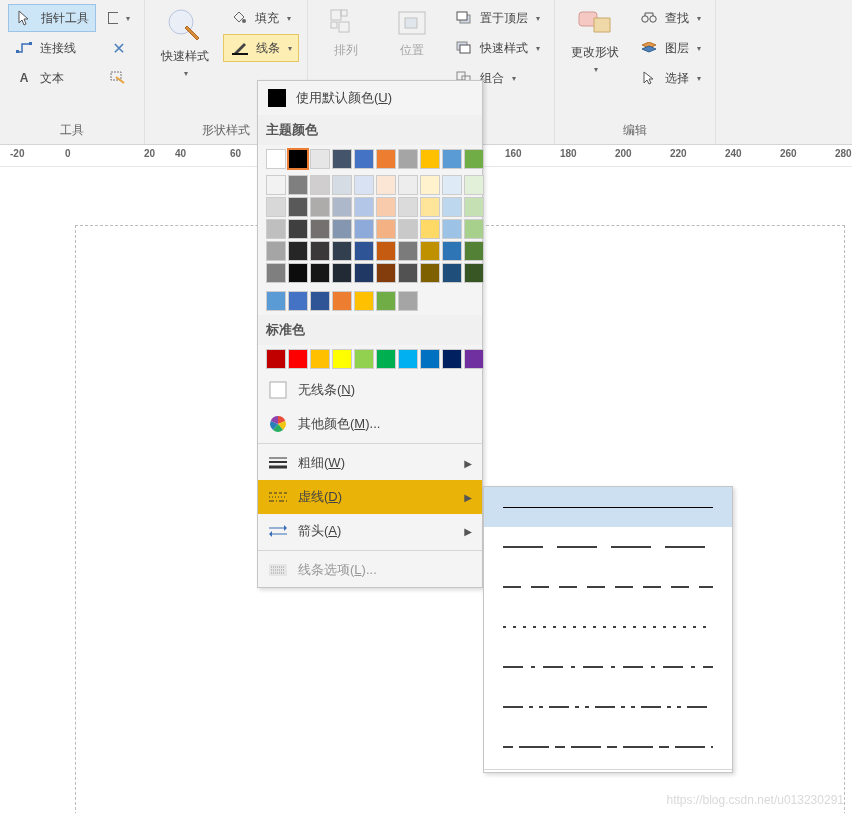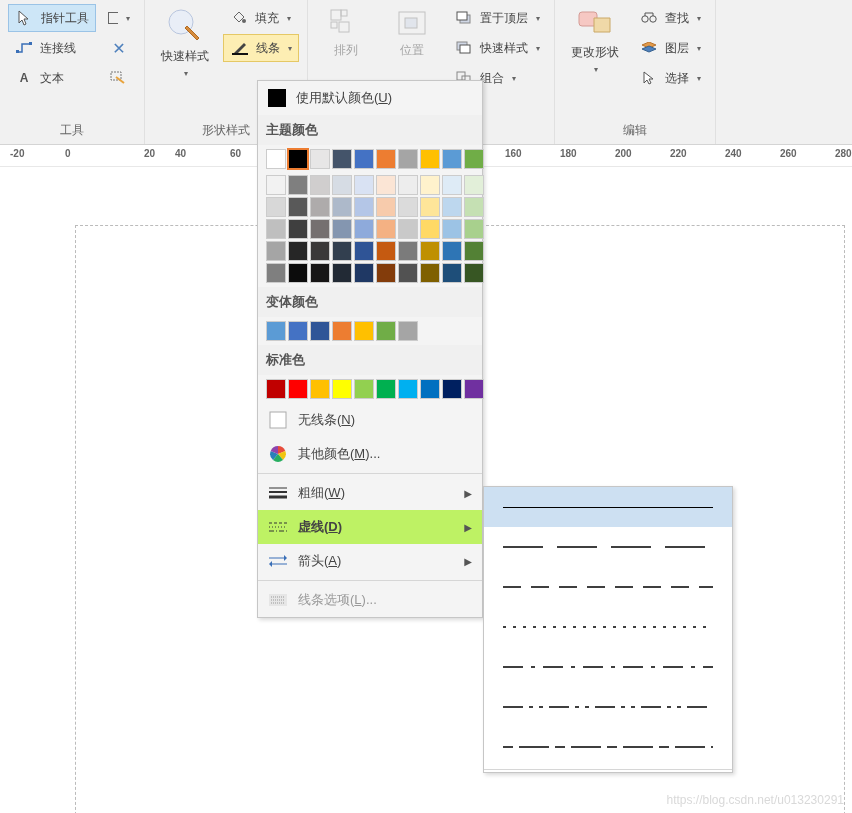--- a/index.html
+++ b/index.html
@@ -19,21 +19,21 @@
 .drop-tri { font-size: 8px; color: #666; margin-left: 2px; }
 
 .ruler { height: 22px; background: #fff; border-bottom: 1px solid #e8e8e8; position: relative; font-size: 10px; color: #666; overflow: hidden; }
 .ruler-mark { position: absolute; top: 3px; font-weight: bold; }
 
 .canvas-wrap { position: absolute; left: 75px; top: 225px; width: 770px; height: 600px; border: 1px dashed #bbb; background: #fff; }
 
 .dropdown { position: absolute; background: #f4f4f4; border: 1px solid #c6c6c6; box-shadow: 2px 2px 4px rgba(0,0,0,0.15); font-size: 13px; }
 .dd-line { position: relative; }
 .dd-item { display: flex; align-items: center; gap: 10px; padding: 6px 10px; height: 34px; }
-.dd-item.hov { background: #bef264; font-weight: bold; }
+.dd-item.hov { background: #eab308; }
 .dd-arrow { position: absolute; right: 10px; top: 50%; transform: translateY(-50%); font-size: 10px; color: #555; }
 .dd-icon { width: 20px; height: 18px; display: inline-flex; align-items: center; justify-content: center; }
 .sep { height: 1px; background: #d6d6d6; margin: 2px 0; }
 
 .section-label { padding: 6px 8px; font-weight: bold; color: #555; background: #f0f0f0; }
 .swatch-grid { display: grid; grid-template-columns: repeat(10, 20px); gap: 2px; padding: 4px 8px; }
 .sw { width: 20px; height: 20px; border: 1px solid #ccc; }
 .sw.sel { outline: 2px solid #ed7d31; outline-offset: -1px; }
 
 .dash-flyout { position: absolute; background: #fff; border: 1px solid #c6c6c6; box-shadow: 2px 2px 4px rgba(0,0,0,0.15); width: 250px; }
@@ -319,21 +319,20 @@
         <div class="sw" style="background: rgb(23, 22, 22);"></div>
         <div class="sw" style="background: rgb(34, 42, 53);"></div>
         <div class="sw" style="background: rgb(31, 56, 100);"></div>
         <div class="sw" style="background: rgb(131, 60, 11);"></div>
         <div class="sw" style="background: rgb(82, 82, 82);"></div>
         <div class="sw" style="background: rgb(127, 96, 0);"></div>
         <div class="sw" style="background: rgb(30, 78, 121);"></div>
         <div class="sw" style="background: rgb(55, 86, 35);"></div>
       </div>
     </div>
-  <div class="section-label">变体颜色</div>
   <div class="swatch-grid" id="variant-grid">
       <div class="sw" style="background: rgb(91, 155, 213);"></div>
       <div class="sw" style="background: rgb(68, 114, 196);"></div>
       <div class="sw" style="background: rgb(47, 85, 151);"></div>
       <div class="sw" style="background: rgb(237, 125, 49);"></div>
       <div class="sw" style="background: rgb(255, 192, 0);"></div>
       <div class="sw" style="background: rgb(112, 173, 71);"></div>
       <div class="sw" style="background: rgb(165, 165, 165);"></div>
     </div>
   <div class="section-label">标准色</div>

